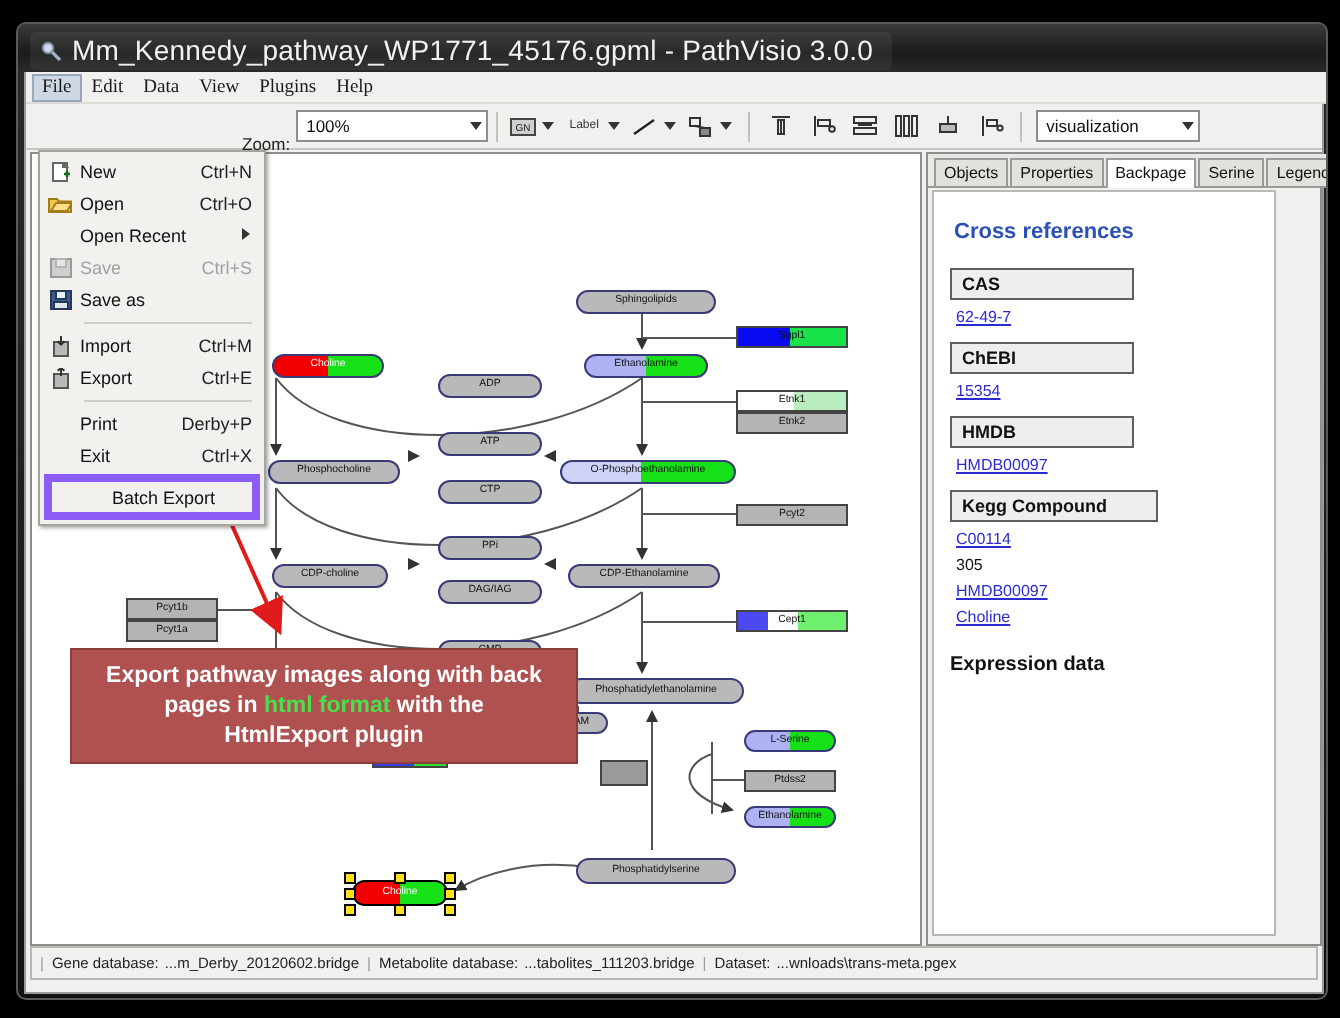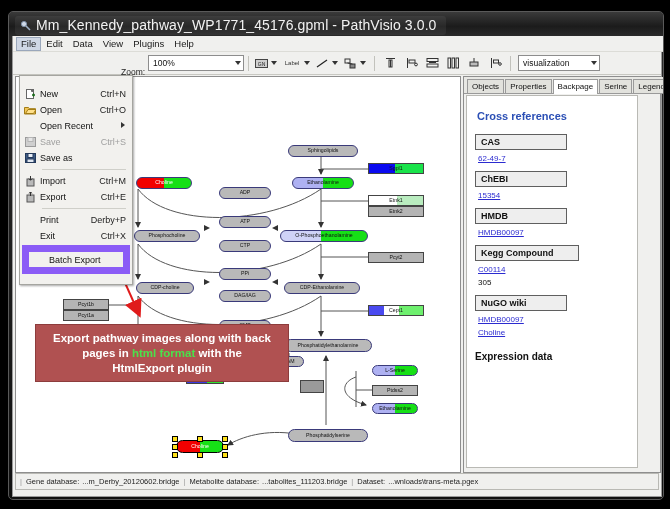--- a/index.html
+++ b/index.html
@@ -18,21 +18,21 @@
   .title-icon{width:11px;height:11px;position:relative;}
   .title-icon svg{display:block}
   .title-text{color:#f2f2f2;font-size:14px;letter-spacing:.1px;white-space:nowrap;}
 
   
   .client{position:absolute;left:3px;top:24px;width:648px;height:460px;background:#f0f0ee;
      border:1px solid #9a9a9a;border-top:none;}
 
   
   .menubar{position:absolute;left:0;top:0;width:100%;height:15px;background:#f0f0ee;
-     border-bottom:1px solid #dcdcd7;display:flex;align-items:center;padding-left:3px;}
+     border-bottom:1px solid #dcdcd7;display:flex;align-items:center;padding-left:3px;font-family:Liberation Serif, serif;}
   .menubar span{font-size:9.5px;color:#1a1a1a;padding:1px 5px;line-height:12px;}
   .menubar span.open{background:#cfd7e4;border:1px solid #9aa7bb;padding:0 4px;}
 
   
   .toolbar{position:absolute;left:0;top:16px;width:100%;height:22px;background:#f0f0ee;
      border-bottom:1px solid #c8c8c2;display:flex;align-items:center;}
   .tb-sep{width:1px;height:15px;background:#c2c2bc;margin:0 4px;}
   .zoomlabel{font-size:8.5px;color:#222;margin-left:108px;margin-right:3px;margin-top:17px;}
   .combo{height:14px;border:1px solid #8d8d8d;background:#fff;display:flex;align-items:center;
      justify-content:space-between;font-size:8.5px;color:#111;padding:0 2px 0 4px;}
@@ -68,28 +68,28 @@
   .xval a{color:#2b2bd0;text-decoration:underline;}
   .expr{font-size:10px;font-weight:bold;color:#111;margin-top:14px;}
 
   
   .status{position:absolute;left:2px;top:437px;width:642px;height:15px;background:#f0f0ee;
      border:1px solid #b9b9b4;display:flex;align-items:center;font-size:7.5px;color:#222;}
   .status .st-sep{margin:0 4px;color:#9a9a9a;}
 
   
   .menupop{position:absolute;left:6px;top:39px;width:112px;background:#f2f1ee;
-     border:1px solid #a5a5a0;box-shadow:1px 1px 2px rgba(0,0,0,.35);padding:10px 0;z-index:40;}
+     border:1px solid #a5a5a0;box-shadow:1px 1px 2px rgba(0,0,0,.35);padding:2px 0;z-index:40;}
   .mi{display:flex;align-items:center;height:16px;font-size:9px;color:#111;position:relative;}
   .mi .ic{width:20px;height:16px;display:flex;align-items:center;justify-content:center;}
   .mi .lbl{flex:1;}
   .mi .acc{color:#222;font-size:9px;padding-right:6px;}
   .mi.disabled .lbl,.mi.disabled .acc{color:#a0a0a0;}
   .m-sep{height:1px;background:#cfcfc9;margin:3px 6px 3px 22px;}
-  .mi.boxed{border:7px solid #8b5cf6;margin:1px 2px 0 2px;height:15px;}
+  .mi.boxed{border:4px solid #8b5cf6;margin:1px 2px 0 2px;height:15px;gap:10px;}
 
   
   .redline{position:absolute;z-index:38;pointer-events:none;}
 
   
   .callout{position:absolute;left:22px;top:288px;width:252px;height:56px;background:#b05151;
      border:1px solid #8d3c3c;z-index:35;display:flex;flex-direction:column;align-items:center;
      justify-content:center;text-align:center;line-height:15px;}
   .callout div{color:#fff;font-size:11.5px;font-weight:bold;}
   .callout .hl{color:#4be04b;}
@@ -349,21 +349,20 @@
        <div class="xval"><a href="#">15354</a></div>
 
        <div class="xbox">HMDB</div>
        <div class="xval"><a href="#">HMDB00097</a></div>
 
        <div class="xbox" style="width:104px">Kegg Compound</div>
        <div class="xval"><a href="#">C00114</a></div>
 
        <div class="xval">305</div>
 
-       <div class="xbox">NuGO wiki</div>
        <div class="xval"><a href="#">HMDB00097</a></div>
 
        <div class="xval"><a href="#">Choline</a></div>
 
        <div class="expr">Expression data</div>
      </div>
    </div>
 
    <div class="status">
      <span class="st-sep">|</span>

